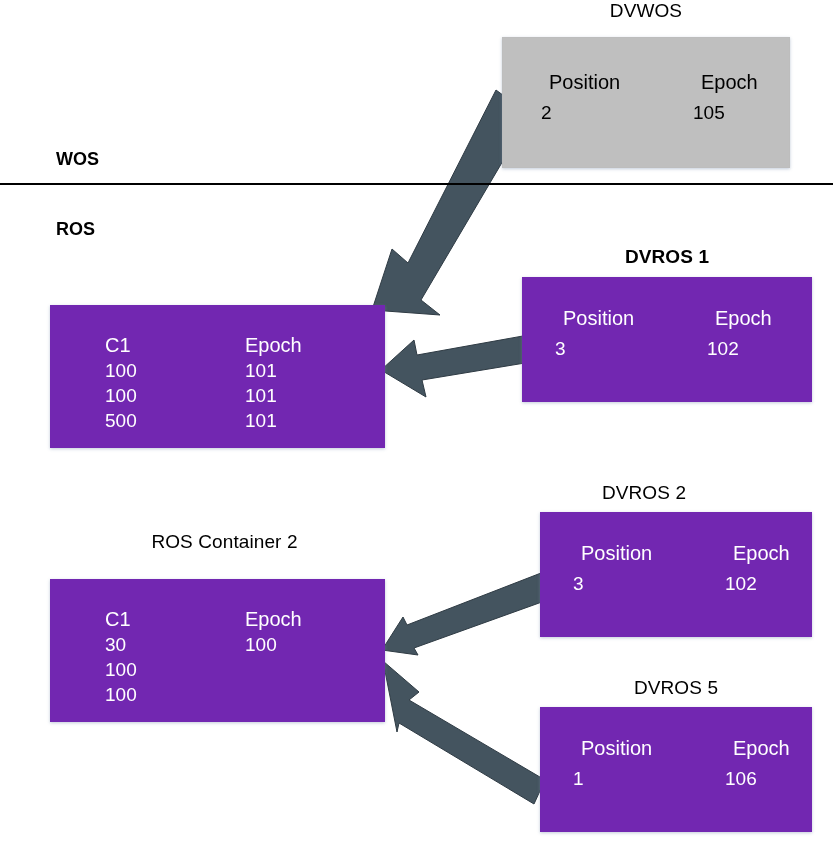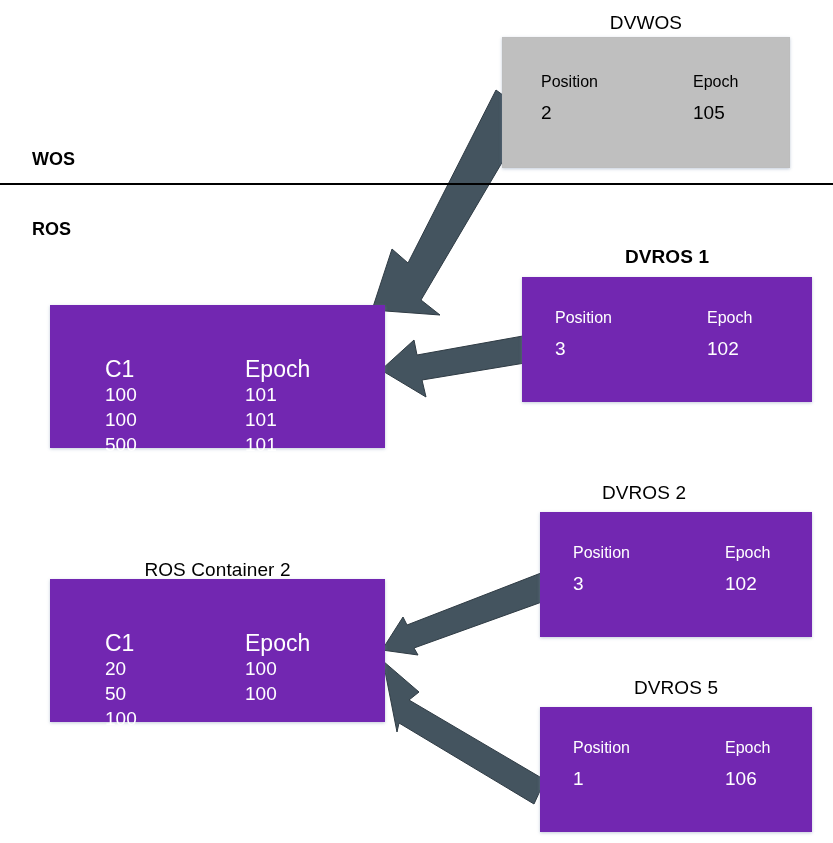--- a/index.html
+++ b/index.html
@@ -46,56 +46,57 @@
     text-align: center;
     white-space: nowrap;
     letter-spacing: 0.1px;
   }
   .edge-label {
     position: absolute;
     font-size: 18px;
     font-weight: bold;
     color: #000000;
     white-space: nowrap;
+    margin-left: 24px;
   }
   .divider {
     position: absolute;
     left: 0;
     width: 833px;
     height: 0;
     border-top: 2px solid #000000;
   }
   .tbl {
     position: absolute;
     font-size: 19px;
   }
   .tbl .hdr {
-    font-size: 23px;
-    margin-top: 24px;
+    font-size: 20px;
   }
   .tbl-row {
     display: flex;
     line-height: 25px;
   }
   .tbl-cell-a {
     width: 140px;
   }
   .tbl-cell-b {
     width: 120px;
   }
   .pair {
     position: absolute;
     display: flex;
   }
   .pair .pcol {
     width: 152px;
   }
   .pair .pterm {
-    font-size: 16px;
+    font-size: 20px;
     line-height: 32px;
+    margin-left: 8px;
   }
   .pair .pval {
     font-size: 19px;
     line-height: 30px;
   }
 </style>
 </head>
 <body>
 
 <div id="canvas">
@@ -108,21 +109,21 @@
 
     <polygon fill="#44545F" stroke="#2f3b44" stroke-width="1" points="541,573 553,598 414,648 418,655 382,650 403,617 407,625"></polygon>
 
     <polygon fill="#44545F" stroke="#2f3b44" stroke-width="1" points="545,780 534,804 399,723 397,732 383,661 419,692 409,700"></polygon>
   </svg>
 
   <div class="edge-label" style="left:32px; top:149px;">WOS</div>
   <div class="divider" style="top:183px;"></div>
   <div class="edge-label" style="left:32px; top:219px;">ROS</div>
 
-  <div class="caption" style="left:502px; top:12px; width:288px;">DVWOS</div>
+  <div class="caption" style="left:502px; top:0; width:288px;">DVWOS</div>
   <div class="box gray" style="left:502px; top:37px; width:288px; height:131px;">
     <div class="pair" style="left:38px; top:28px;">
       <div class="pcol">
         <div class="pterm">Position</div>
         <div class="pval">2</div>
       </div>
       <div class="pcol">
         <div class="pterm">Epoch</div>
         <div class="pval">105</div>
       </div>
@@ -157,33 +158,32 @@
         <div class="pterm">Position</div>
         <div class="pval">3</div>
       </div>
       <div class="pcol">
         <div class="pterm">Epoch</div>
         <div class="pval">102</div>
       </div>
     </div>
   </div>
 
-  <div class="caption" style="left:50px; top:531px; width:335px;margin-top:28px;">ROS Container 2</div>
+  <div class="caption" style="left:57px; top:531px; width:335px;">ROS Container 2</div>
   <div class="box purple" style="left:50px; top:579px; width:335px; height:143px;">
     <div class="tbl" style="left:55px; top:28px;">
       <div class="tbl-row">
         <div class="tbl-cell-a hdr">C1</div>
         <div class="tbl-cell-b hdr">Epoch</div>
       </div>
       <div class="tbl-row">
-        <div class="tbl-cell-a">20</div>
+        <div class="tbl-cell-a">30</div>
         <div class="tbl-cell-b">100</div>
       </div>
       <div class="tbl-row">
-        <div class="tbl-cell-a">50</div>
         <div class="tbl-cell-b">100</div>
       </div>
       <div class="tbl-row">
         <div class="tbl-cell-b">100</div>
       </div>
     </div>
   </div>
 
   <div class="caption" style="left:508px; top:482px; width:272px;">DVROS 2</div>
   <div class="box purple" style="left:540px; top:512px; width:272px; height:125px;">

